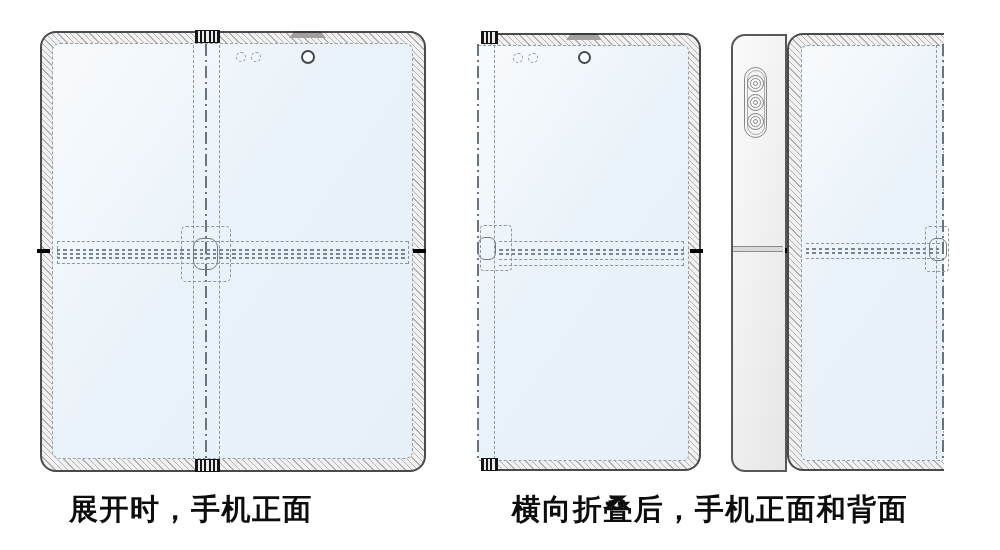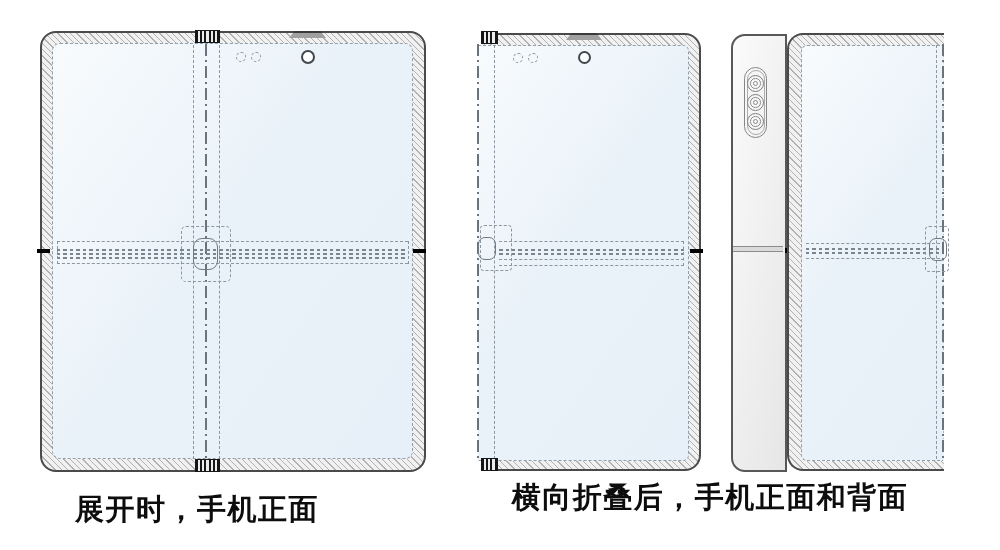--- a/index.html
+++ b/index.html
@@ -114,16 +114,16 @@
   <div class="abs vdd" style="left:942px;top:44px;height:416px;"></div>
 
   <div class="abs hd" style="left:806px;top:243px;width:134px;"></div>
   <div class="abs hdd" style="left:806px;top:248px;width:134px;"></div>
   <div class="abs hdd" style="left:806px;top:252px;width:134px;"></div>
   <div class="abs hd" style="left:806px;top:258px;width:134px;"></div>
 
   <div class="abs hingebox" style="left:925px;top:226px;width:22px;height:44px;border-radius:4px;"></div>
   <div class="abs hingecore" style="left:929px;top:238px;width:16px;height:21px;border-radius:7px;"></div>
 
-  <div class="abs caption" style="left:52px;top:490px;width:290px;">展开时，手机正面</div>
-  <div class="abs caption" style="left:468px;top:478px;width:484px;">横向折叠后，手机正面和背面</div>
+  <div class="abs caption" style="left:46px;top:490px;width:290px;">展开时，手机正面</div>
+  <div class="abs caption" style="left:468px;top:490px;width:484px;">横向折叠后，手机正面和背面</div>
 
 </div>
 
 </body></html>

